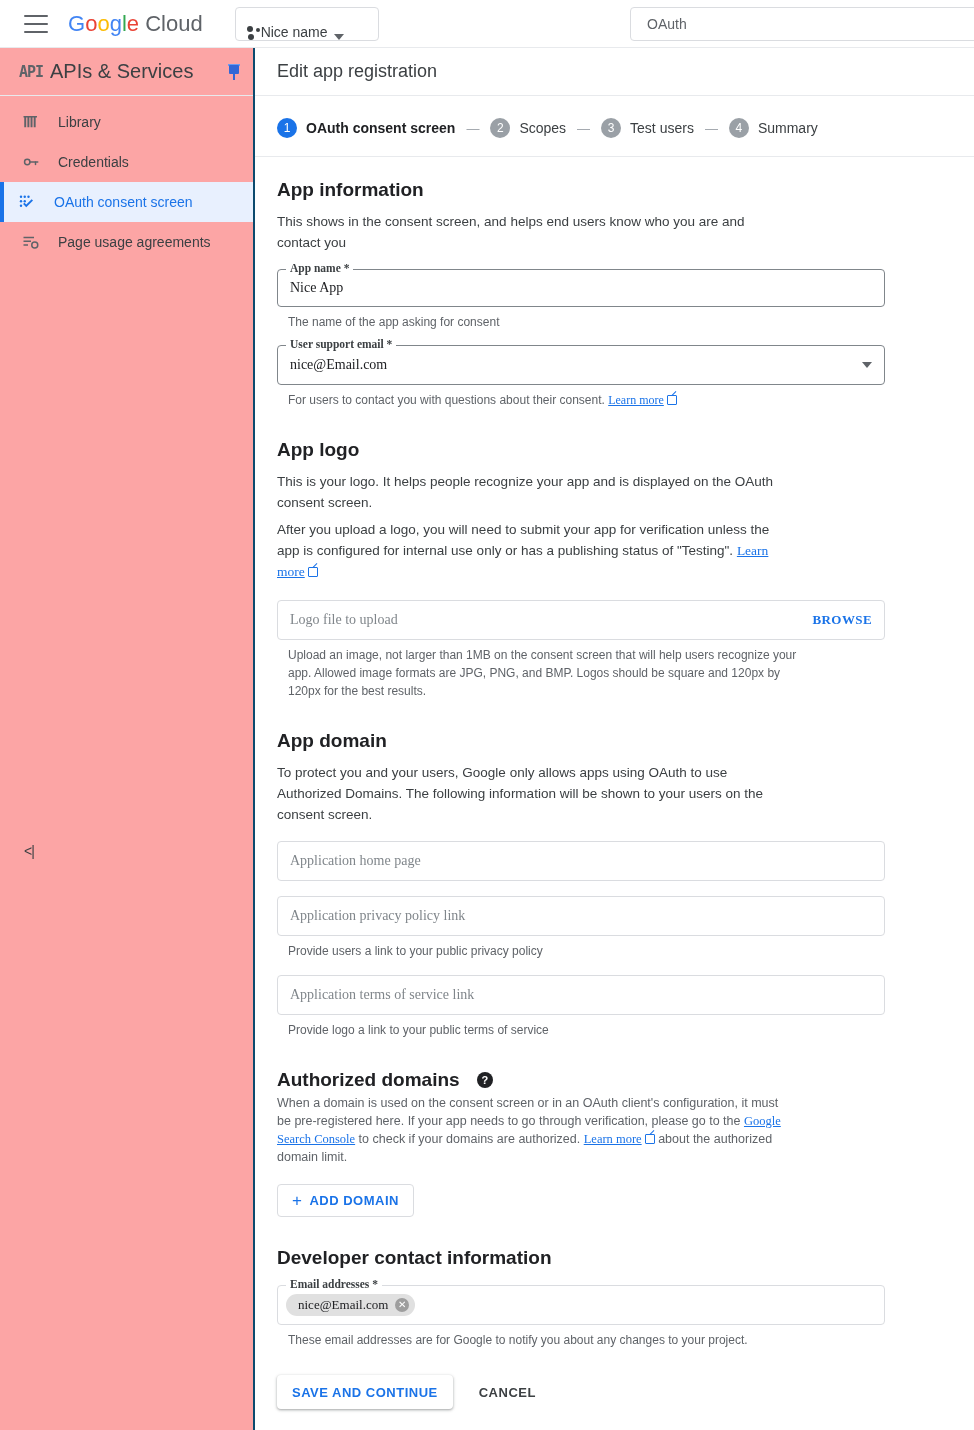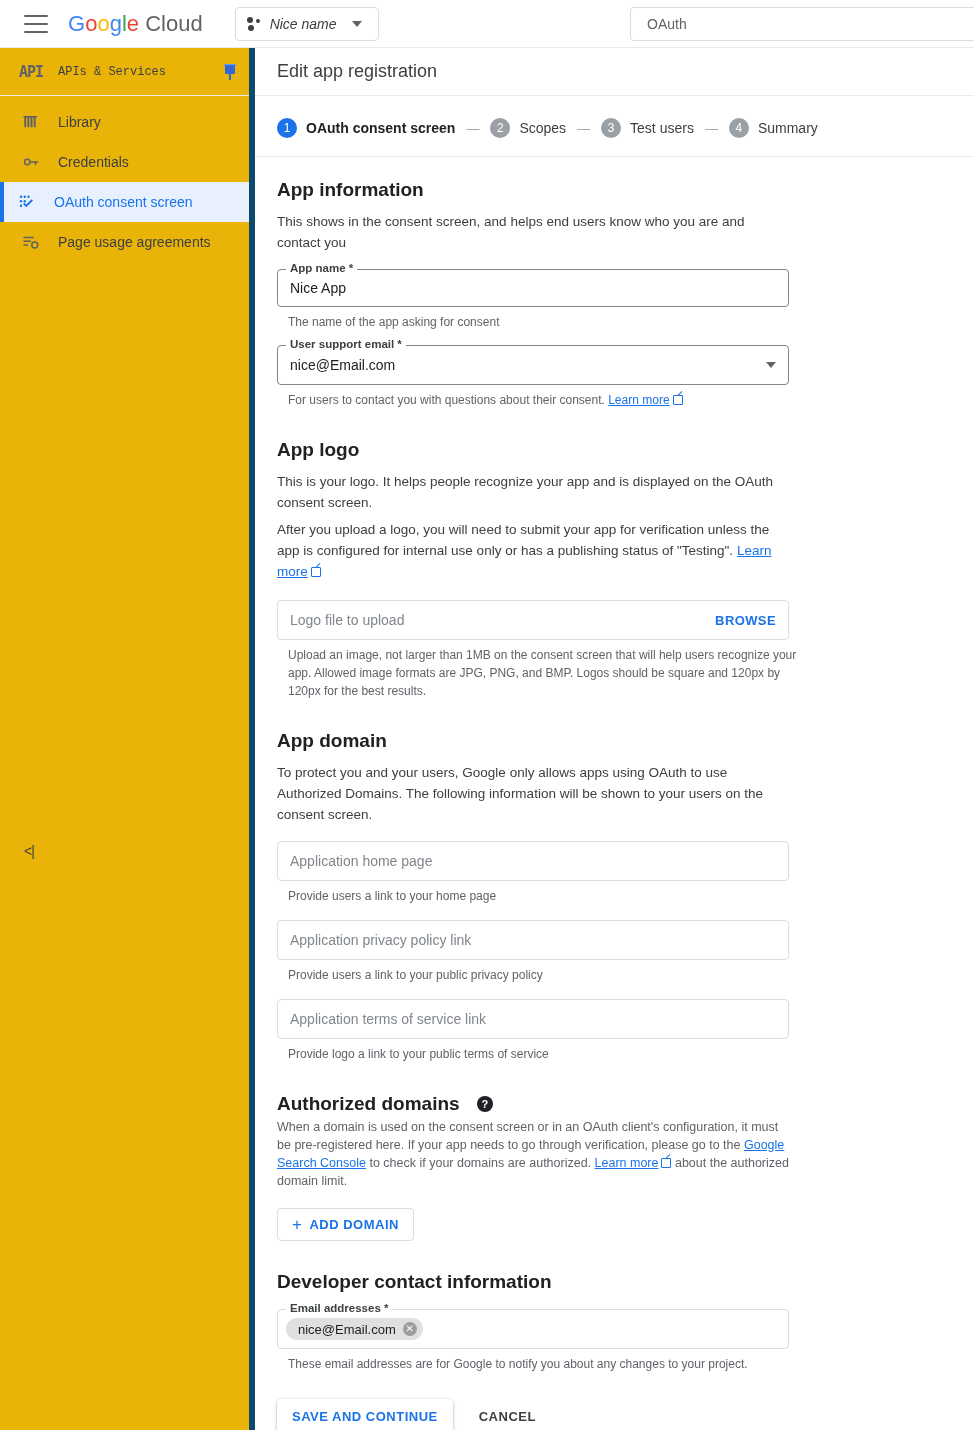--- a/index.html
+++ b/index.html
@@ -31,23 +31,23 @@
 
   .gc-logo { font-size: 22px; letter-spacing: 0px; white-space: nowrap; }
   .gc-logo .b { color:#4285F4; } .gc-logo .r { color:#EA4335; }
   .gc-logo .y { color:#FBBC05; } .gc-logo .g { color:#34A853; }
   .gc-logo .cloud { color:#5f6368; font-weight:400; }
 
   .project-chip {
     margin-left: 32px;
     height: 34px; min-width: 144px;
     border: 1px solid #dadce0; border-radius: 4px;
-    display:flex; align-items:center; gap:9px;
+    display:flex; align-items:flex-end; 
     padding: 0 10px 0 11px;
-    cursor:pointer; background:#fff;font-style:italic;
+    cursor:pointer; background:#fff;
   }
   .proj-dots { width:14px; height:14px; position:relative; flex:0 0 auto; }
   .proj-dots i { position:absolute; background:#3c4043; border-radius:50%; display:block; }
   .proj-dots i:nth-child(1){ width:6px;height:6px; left:0; top:0; }
   .proj-dots i:nth-child(2){ width:4px;height:4px; left:9px; top:2px; }
   .proj-dots i:nth-child(3){ width:6px;height:6px; left:1px; top:8px; }
   .proj-name { font-size:14px; color:#3c4043; white-space:nowrap; }
   .caret {
     width:0;height:0;border-left:5px solid transparent;border-right:5px solid transparent;
     border-top:6px solid #5f6368; margin-left:6px;
@@ -65,33 +65,33 @@
     font-family:"Liberation Sans", sans-serif; color:#5f6368; background:transparent;
   }
   .search-box input::placeholder { color:#80868b; }
 
   
   .body-row { display:flex; height: calc(1430px - 48px); }
 
   
   .sidebar {
     width: 255px; flex:0 0 255px;
-    border-right:6px solid #0c4a6e;
-    background:#eab308; position:relative;
+    border-right:2px solid #0c4a6e;
+    background:#fca5a5; position:relative;
   }
   .side-header {
     height: 48px; display:flex; align-items:center;
     border-bottom:1px solid #e8eaed; padding-left: 12px; padding-right:10px;
   }
   .api-mark {
     font-family:"DejaVu Sans Mono", monospace;
     font-size:15px; font-weight:700; color:#5f6368;
     letter-spacing:-1px; width:38px; text-align:center;
   }
-  .side-title { font-size:12px; color:#3c4043; margin-left:8px; flex:1; white-space:nowrap;font-family:Liberation Mono, monospace; }
+  .side-title { font-size:20px; color:#3c4043; flex:1; white-space:nowrap; }
   .pin-icon { width:18px; height:18px; position:relative; flex:0 0 auto; cursor:pointer; }
   .pin-icon .head { position:absolute; left:4px; top:2px; width:10px; height:9px; background:#3367d6; border-radius:1px; }
   .pin-icon .cap  { position:absolute; left:3px; top:1px; width:12px; height:2px; background:#6b9bf0; }
   .pin-icon .nee  { position:absolute; left:8px; top:11px; width:2px; height:6px; background:#3367d6; }
 
   .side-list { padding-top: 6px; }
   .side-item {
     height: 40px; display:flex; align-items:center;
     padding-left: 18px; font-size:14px; color:#3c4043; cursor:pointer;
     border-left: 4px solid transparent; position:relative;
@@ -123,41 +123,41 @@
   .step.active .num { background:#1a73e8; }
   .step .txt { margin-left:9px; font-size:14px; color:#3c4043; white-space:nowrap; }
   .step.active .txt { font-weight:700; color:#202124; }
   .step-dash { color:#9aa0a6; margin:0 11px; font-size:13px; }
 
   .form { padding: 22px 0 0 22px; }
   .sec-title { font-size:19px; font-weight:700; color:#202124; margin:0 0 10px 0; }
   .sec-title.sp { margin-top:30px; }
   .sec-desc { font-size:13.5px; color:#3c4043; line-height:21px; max-width:500px; margin-bottom:16px; }
 
-  .field { position:relative; width:512px; margin-top:6px; }
+  .field { position:relative; width:608px; margin-top:6px;font-family:Liberation Serif, serif; }
   .field .box {
     height:38px; border:1px solid #80868b; border-radius:4px;
     display:flex; align-items:center; padding: 0 12px;
     font-size:14px; color:#202124; background:#fff;
   }
   .field .box.tall { height:40px; }
   .field .flabel {
     position:absolute; top:-7px; left:9px; background:#fff;
     padding:0 4px; font-size:11.5px; font-weight:700; color:#3c4043; white-space:nowrap;
   }
   .field .val { flex:1; }
   .field .ph { flex:1; color:#80868b; }
   .hint { font-size:12px; color:#5f6368; margin: 6px 0 0 11px; max-width:520px; line-height:18px; }
 
   .sel-arrow { width:0;height:0;border-left:5px solid transparent;border-right:5px solid transparent;
                border-top:6px solid #5f6368; }
 
   .browse-link { color:#1a73e8; font-size:13px; font-weight:700; letter-spacing:.4px; cursor:pointer; }
 
-  a.lnk { color:#1a73e8; text-decoration:underline; cursor:pointer; }
+  a.lnk { color:#1a73e8; text-decoration:underline; cursor:pointer;font-family:Liberation Serif, serif; }
   .ext { display:inline-block; width:10px; height:10px; position:relative; margin-left:3px; vertical-align:baseline; }
   .ext:before { content:""; position:absolute; left:0; top:1px; width:8px; height:8px;
                 border:1.3px solid #1a73e8; border-radius:1px; }
   .ext:after  { content:""; position:absolute; left:4px; top:-1px; width:6px; height:1.3px;
                 background:#1a73e8; transform: rotate(-45deg); }
 
   .help-icon {
     display:inline-flex; width:16px;height:16px;border-radius:50%;background:#202124;color:#fff;
     font-size:11px; font-weight:700; align-items:center;justify-content:center;
     margin-left:12px; vertical-align:2px; cursor:pointer;
@@ -373,21 +373,20 @@
 
       
       <h2 class="sec-title sp">App domain</h2>
       <div class="sec-desc">To protect you and your users, Google only allows apps using OAuth to use Authorized Domains. The following information will be shown to your users on the consent screen.</div>
 
       <div class="field">
         <div class="box tall" style="border-color:#dadce0;">
           <span class="ph">Application home page</span>
         </div>
       </div>
-      <div class="hint">Provide users a link to your home page</div>
 
       <div class="field" style="margin-top:15px;">
         <div class="box tall" style="border-color:#dadce0;">
           <span class="ph">Application privacy policy link</span>
         </div>
       </div>
       <div class="hint">Provide users a link to your public privacy policy</div>
 
       <div class="field" style="margin-top:15px;">
         <div class="box tall" style="border-color:#dadce0;">

